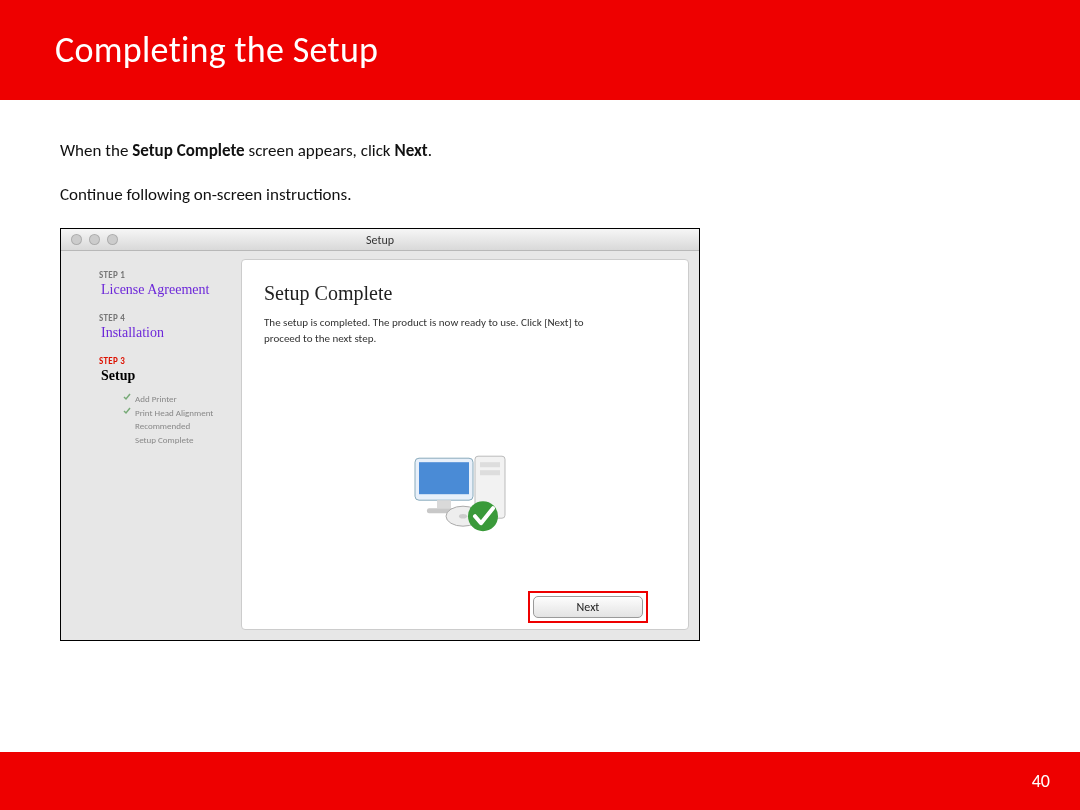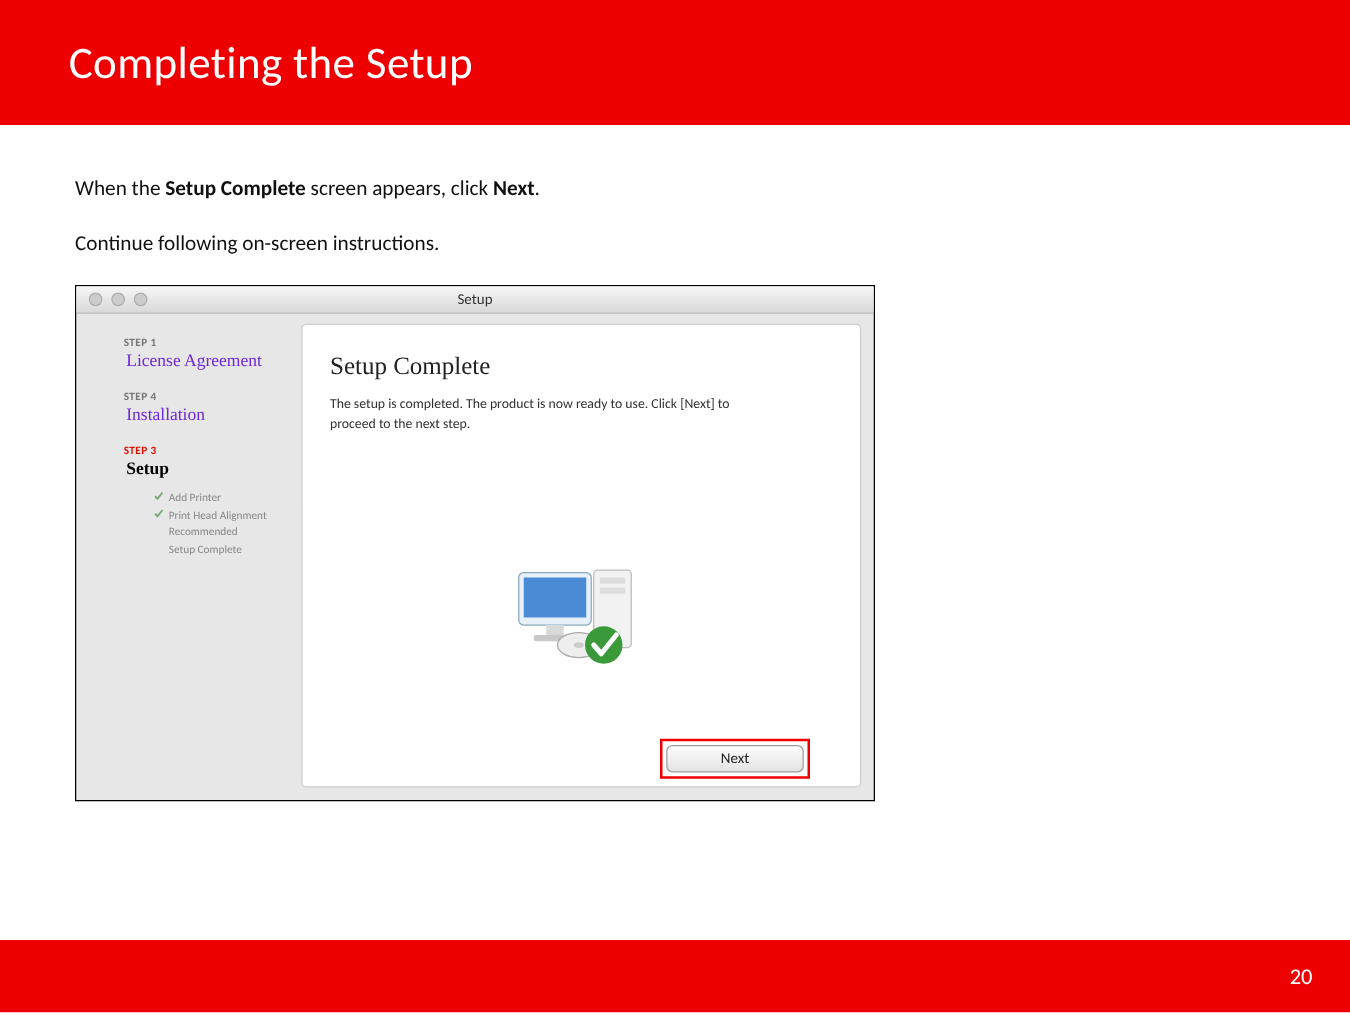--- a/index.html
+++ b/index.html
@@ -126,15 +126,15 @@
               <span>Next</span>
             </div>
           </div>
         </div>
       </div>
     </div>
 
   </div>
 
   <div class="footer-bar">
-    <span class="pnum">20</span>
+    <span class="pnum">40</span>
   </div>
 </div>
 
 </body></html>

